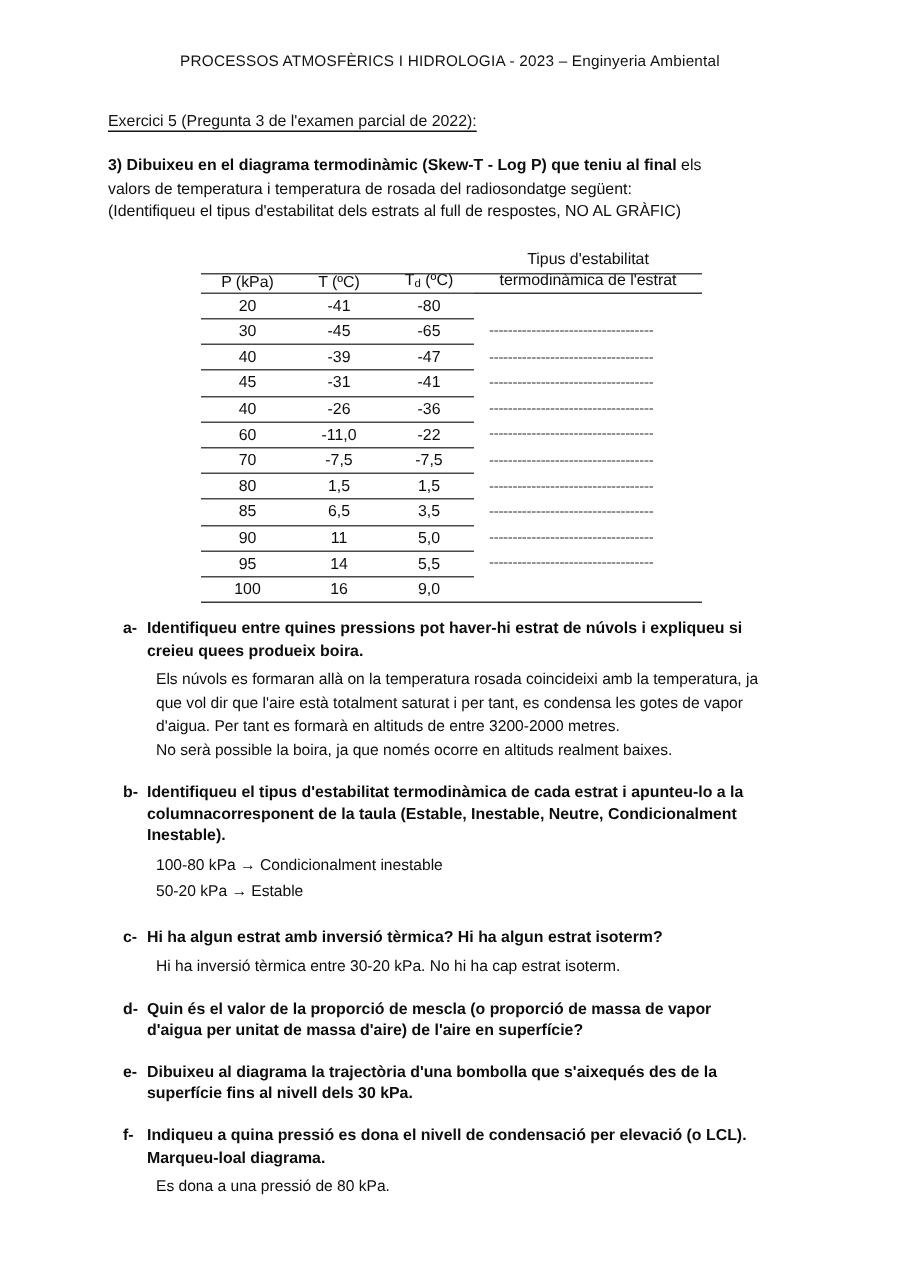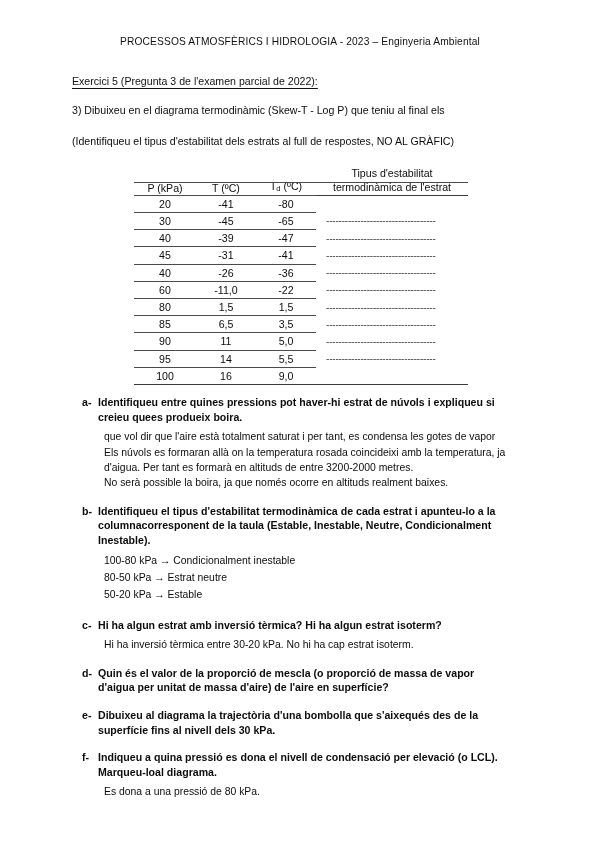--- a/index.html
+++ b/index.html
@@ -154,22 +154,22 @@
 
 <div class="page">
 
   <div class="doc-header">PROCESSOS ATMOSFÈRICS I HIDROLOGIA  -  2023 – Enginyeria Ambiental</div>
 
   <div class="content">
 
     <div class="exercise-title">Exercici 5 (Pregunta 3 de l'examen parcial de 2022):</div>
 
     <div class="intro">
-      <span style="font-weight:normal">3) Dibuixeu en el diagrama termodinàmic (Skew-T - Log P) que teniu al final</span><span> els</span><br>
-      <br>
+      <span style="font-weight:bold">3) Dibuixeu en el diagrama termodinàmic (Skew-T - Log P) que teniu al final</span><span> els</span><br>
+      <span>valors de temperatura i temperatura de rosada del radiosondatge següent:</span><br>
       <span>(Identifiqueu el tipus d'estabilitat dels estrats al full de respostes, NO AL GRÀFIC)</span>
     </div>
 
     <div class="table-wrap">
       <table class="sounding">
         <thead>
           <tr>
             <th class="col-p">P (kPa)</th>
             <th class="col-t">T (ºC)</th>
             <th class="col-td"><span>T</span><span class="sub">d</span><span> (ºC)</span></th>
@@ -210,20 +210,26 @@
               <td>-36</td>
               <td class="note-cell">-----------------------------------</td>
             </tr>
             <tr>
               <td>60</td>
               <td>-11,0</td>
               <td>-22</td>
               <td class="note-cell">-----------------------------------</td>
             </tr>
             <tr>
+              <td>70</td>
+              <td>-7,5</td>
+              <td>-7,5</td>
+              <td class="note-cell">-----------------------------------</td>
+            </tr>
+            <tr>
               <td>80</td>
               <td>1,5</td>
               <td>1,5</td>
               <td class="note-cell">-----------------------------------</td>
             </tr>
             <tr>
               <td>85</td>
               <td>6,5</td>
               <td>3,5</td>
               <td class="note-cell">-----------------------------------</td>
@@ -250,34 +256,33 @@
       </table>
       <div class="top-rule" style="top: 16px;"></div>
     </div>
 
     <div class="qlist">
         <div class="qitem">
           <div class="qlabel">a-</div>
           <div class="qbody">
             <div class="qprompt"><span>Identifiqueu entre quines pressions pot haver-hi estrat de núvols i expliqueu si</span><br><span>creieu quees produeix boira.</span></div>
             <div class="qanswer">
+              <span class="ans-line">Els núvols es formaran allà on la temperatura rosada coincideixi amb la temperatura, ja</span>
               <span class="ans-line">que vol dir que l'aire està totalment saturat i per tant, es condensa les gotes de vapor</span>
-              <span class="ans-line">Els núvols es formaran allà on la temperatura rosada coincideixi amb la temperatura, ja</span>
               <span class="ans-line">d'aigua. Per tant es formarà en altituds de entre 3200-2000 metres.</span>
               <span class="ans-line">No serà possible la boira, ja que només ocorre en altituds realment baixes.</span>
             </div>
           </div>
         </div>
         <div class="qitem">
           <div class="qlabel">b-</div>
           <div class="qbody">
             <div class="qprompt"><span>Identifiqueu el tipus d'estabilitat termodinàmica de cada estrat i apunteu-lo a la</span><br><span>columnacorresponent de la taula (Estable, Inestable, Neutre, Condicionalment</span><br><span>Inestable).</span></div>
             <div class="qanswer lines">
               <span class="ans-line">100-80 kPa → Condicionalment inestable</span>
-              <span class="ans-line">80-50 kPa → Estrat neutre</span>
               <span class="ans-line">50-20 kPa → Estable</span>
             </div>
           </div>
         </div>
         <div class="qitem">
           <div class="qlabel">c-</div>
           <div class="qbody">
             <div class="qprompt"><span>Hi ha algun estrat amb inversió tèrmica? Hi ha algun estrat isoterm?</span><br></div>
             <div class="qanswer">
               <span class="ans-line">Hi ha inversió tèrmica entre 30-20 kPa. No hi ha cap estrat isoterm.</span>

